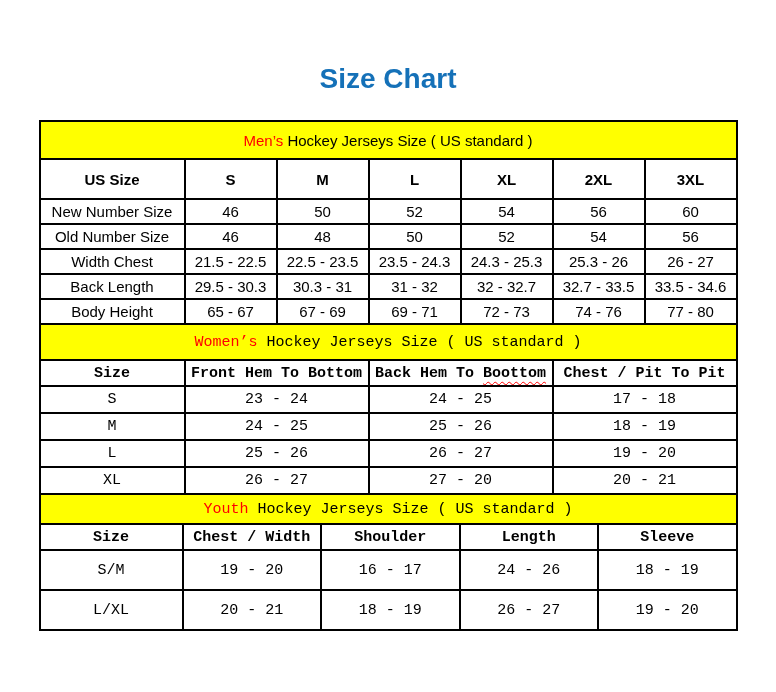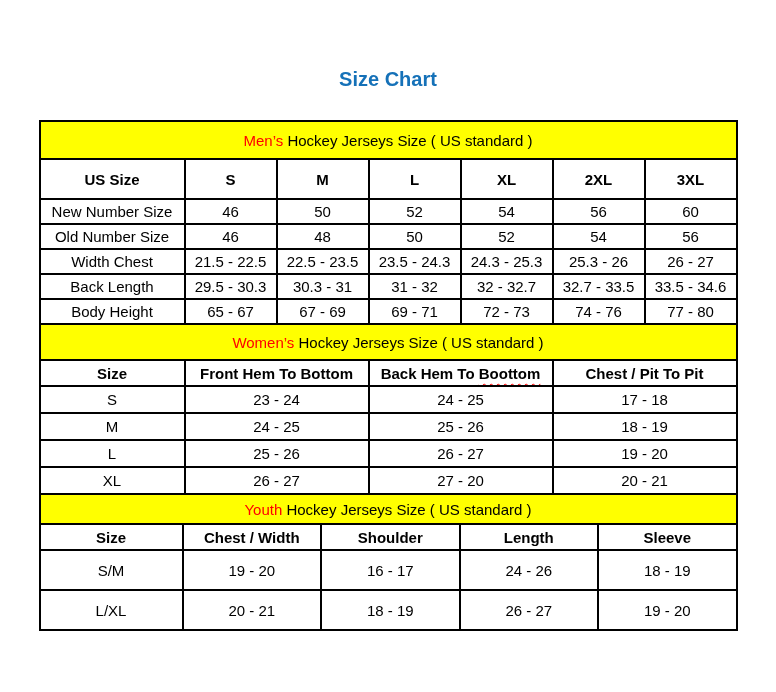--- a/index.html
+++ b/index.html
@@ -13,32 +13,32 @@
   .page {
     width: 776px; height: 692px;
     background: #ffffff;
     font-family: "Liberation Sans", sans-serif;
     color: var(--text-black);
     overflow: hidden;
   }
   .title {
     padding-top: 62px;
     text-align: center;
-    font-size: 20px;
+    font-size: 28px;
     line-height: 34px;
     font-weight: bold;
     color: var(--title-blue);
   }
   .tables { width: 699px; margin: 24px auto 17px auto; }
   table.tbl {
     border-collapse: collapse;
     table-layout: fixed;
     width: 699px;
   }
-  table.tbl + table.tbl { margin-top: -2px; }
+  table.tbl + table.tbl { margin-top: -2px; font-family: Liberation Mono, monospace; }
   .tbl td, .tbl th {
     border: 2px solid var(--text-black);
     text-align: center;
     vertical-align: middle;
     font-size: 15px;
     font-weight: normal;
     padding: 0 2px;
     overflow: hidden;
     white-space: nowrap;
   }

